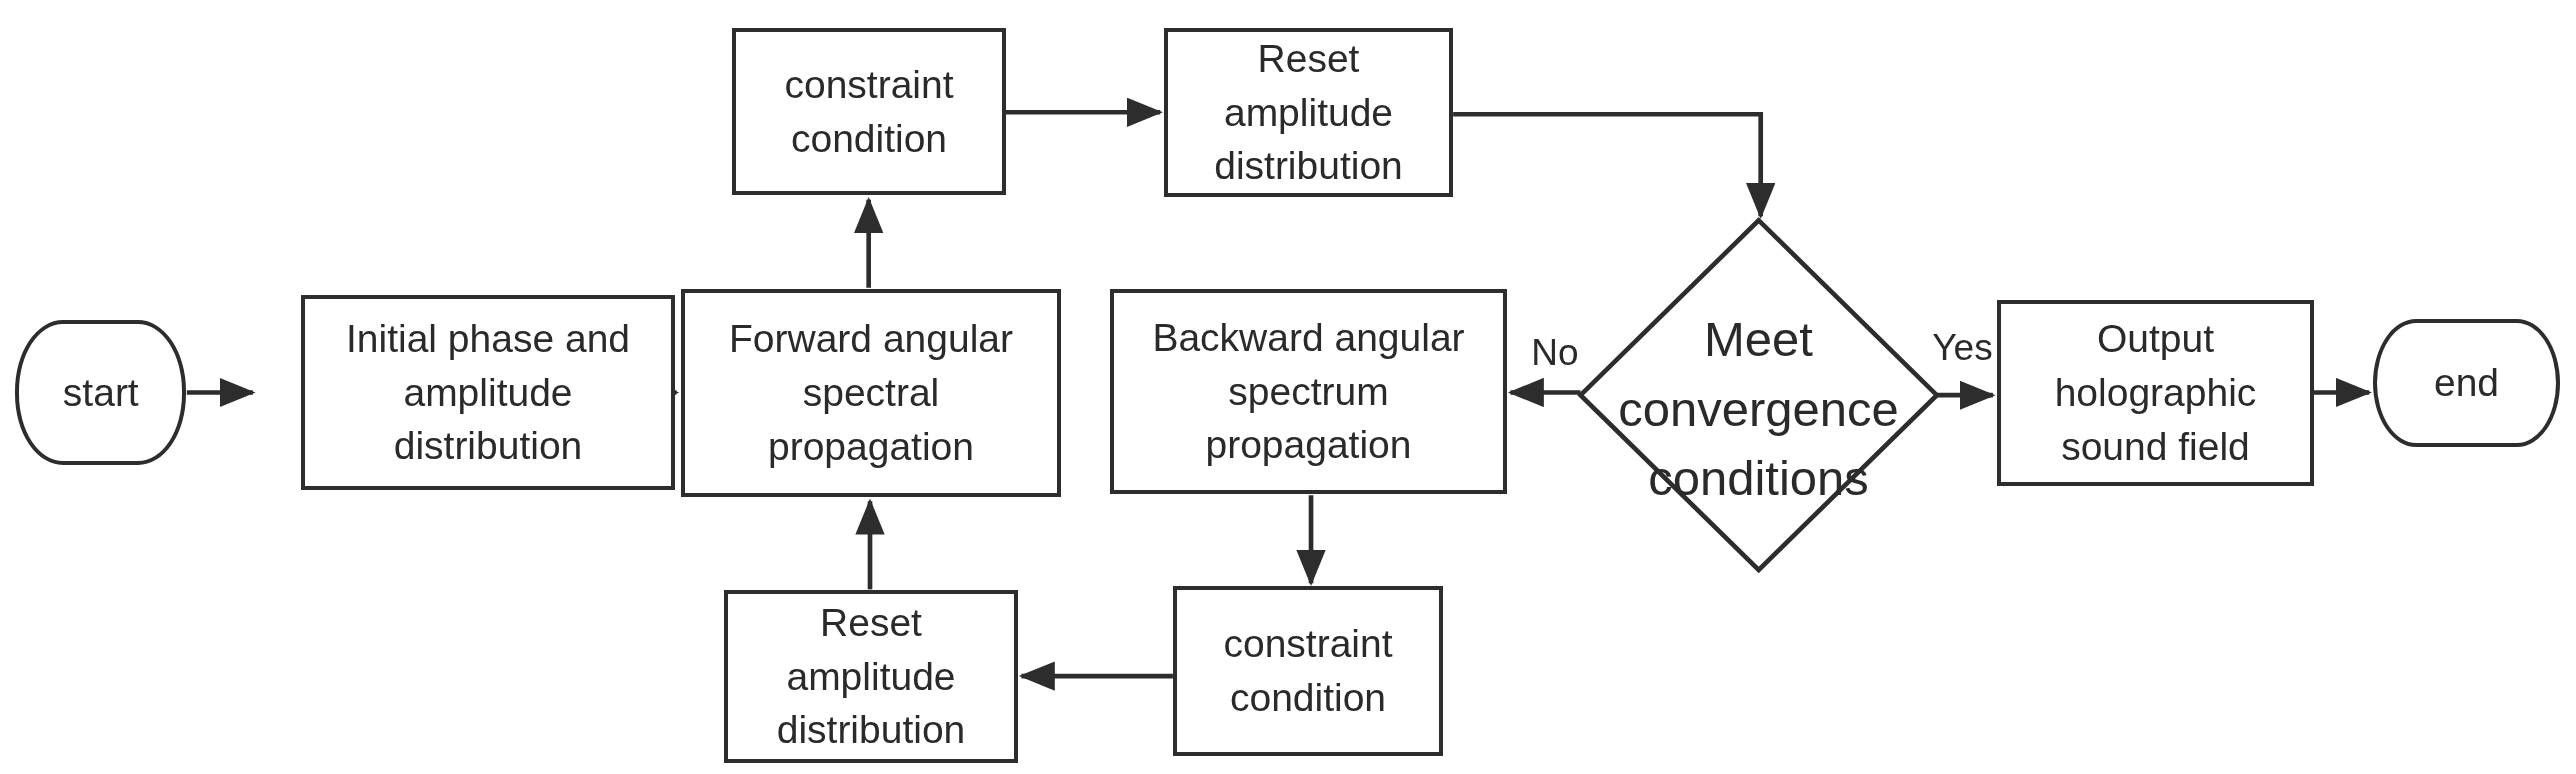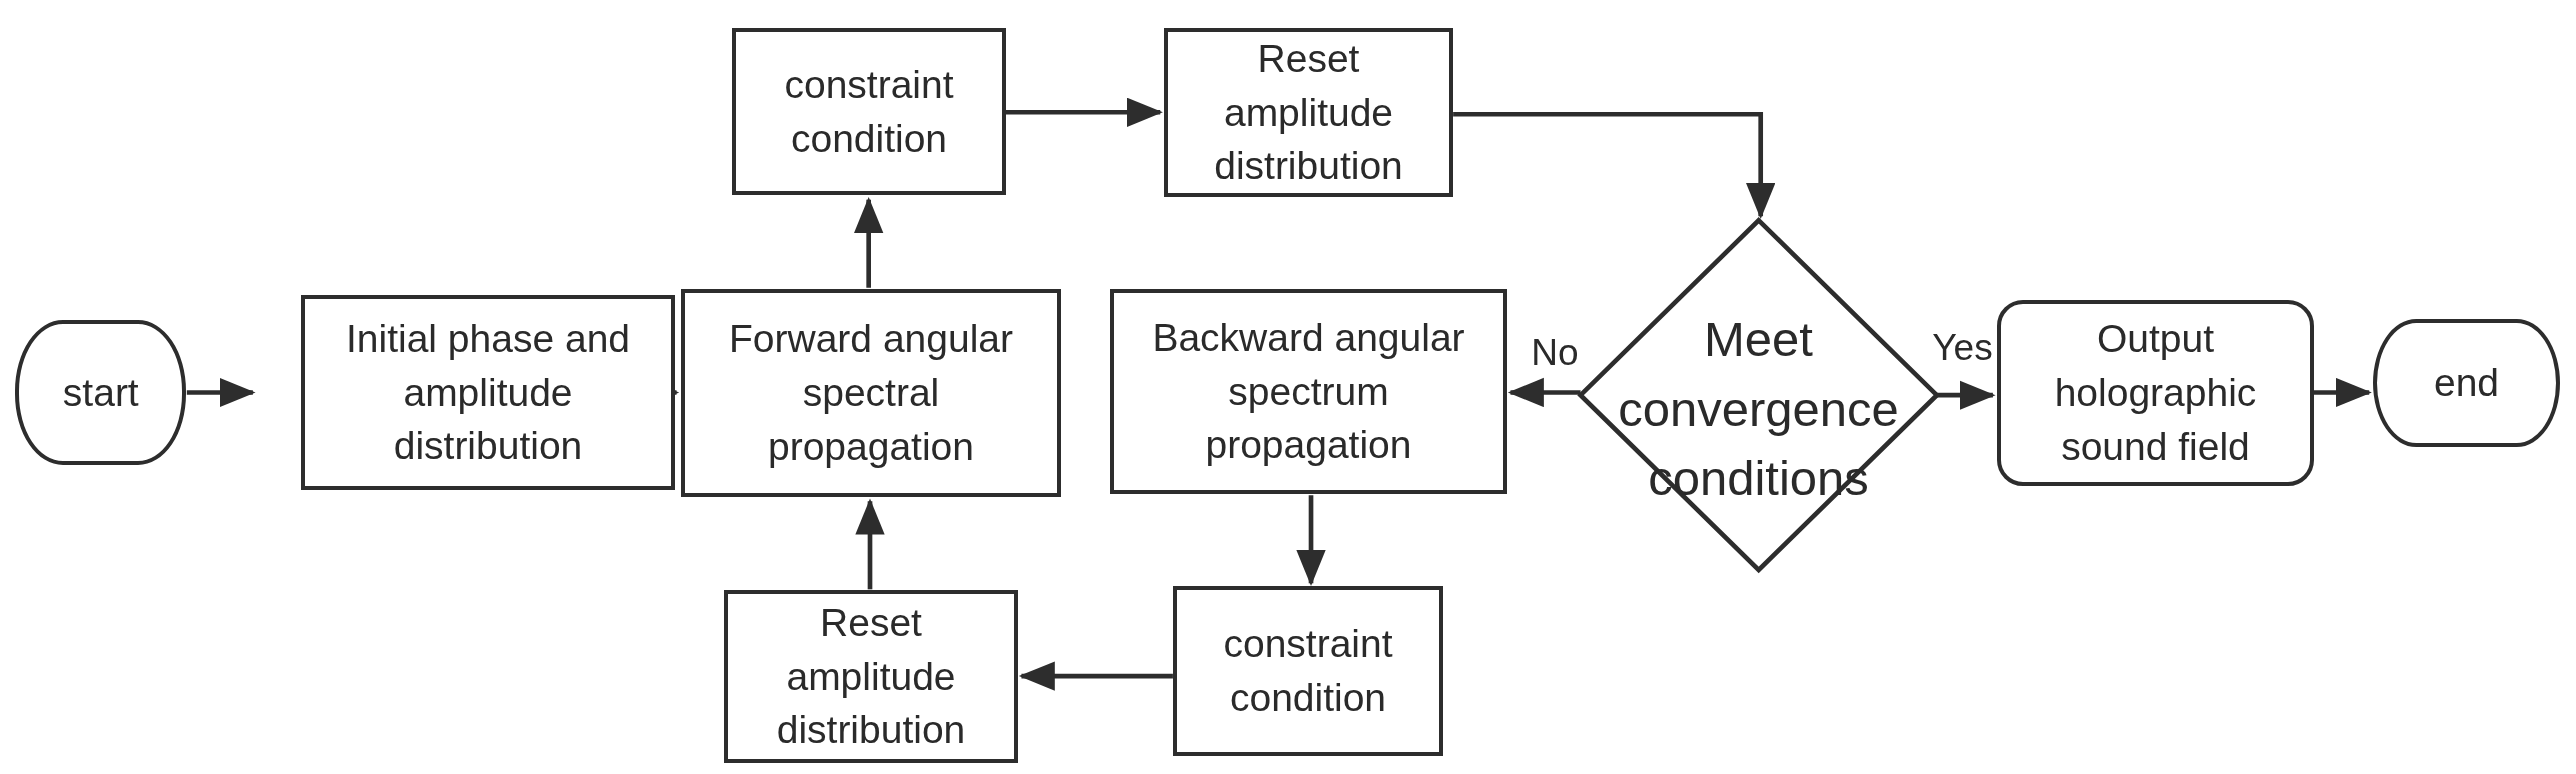--- a/index.html
+++ b/index.html
@@ -126,21 +126,21 @@
 spectrum
 propagation</span>
   </div>
 
   <div class="diamond-label" style="left:1605px; top:312px; width:307px; height:195px;">
     <span class="label">Meet
 convergence
 conditions</span>
   </div>
 
-  <div class="node" style="left:1997px; top:300px; width:317px; height:186px;border-radius:26px;">
+  <div class="node" style="left:1997px; top:300px; width:317px; height:186px;">
     <span class="label">Output
 holographic
 sound field</span>
   </div>
 
   <div class="node terminator" style="left:2373px; top:319px; width:187px; height:128px;">
     <span class="label">end</span>
   </div>
 
   <div class="node" style="left:1173px; top:586px; width:270px; height:170px;">

